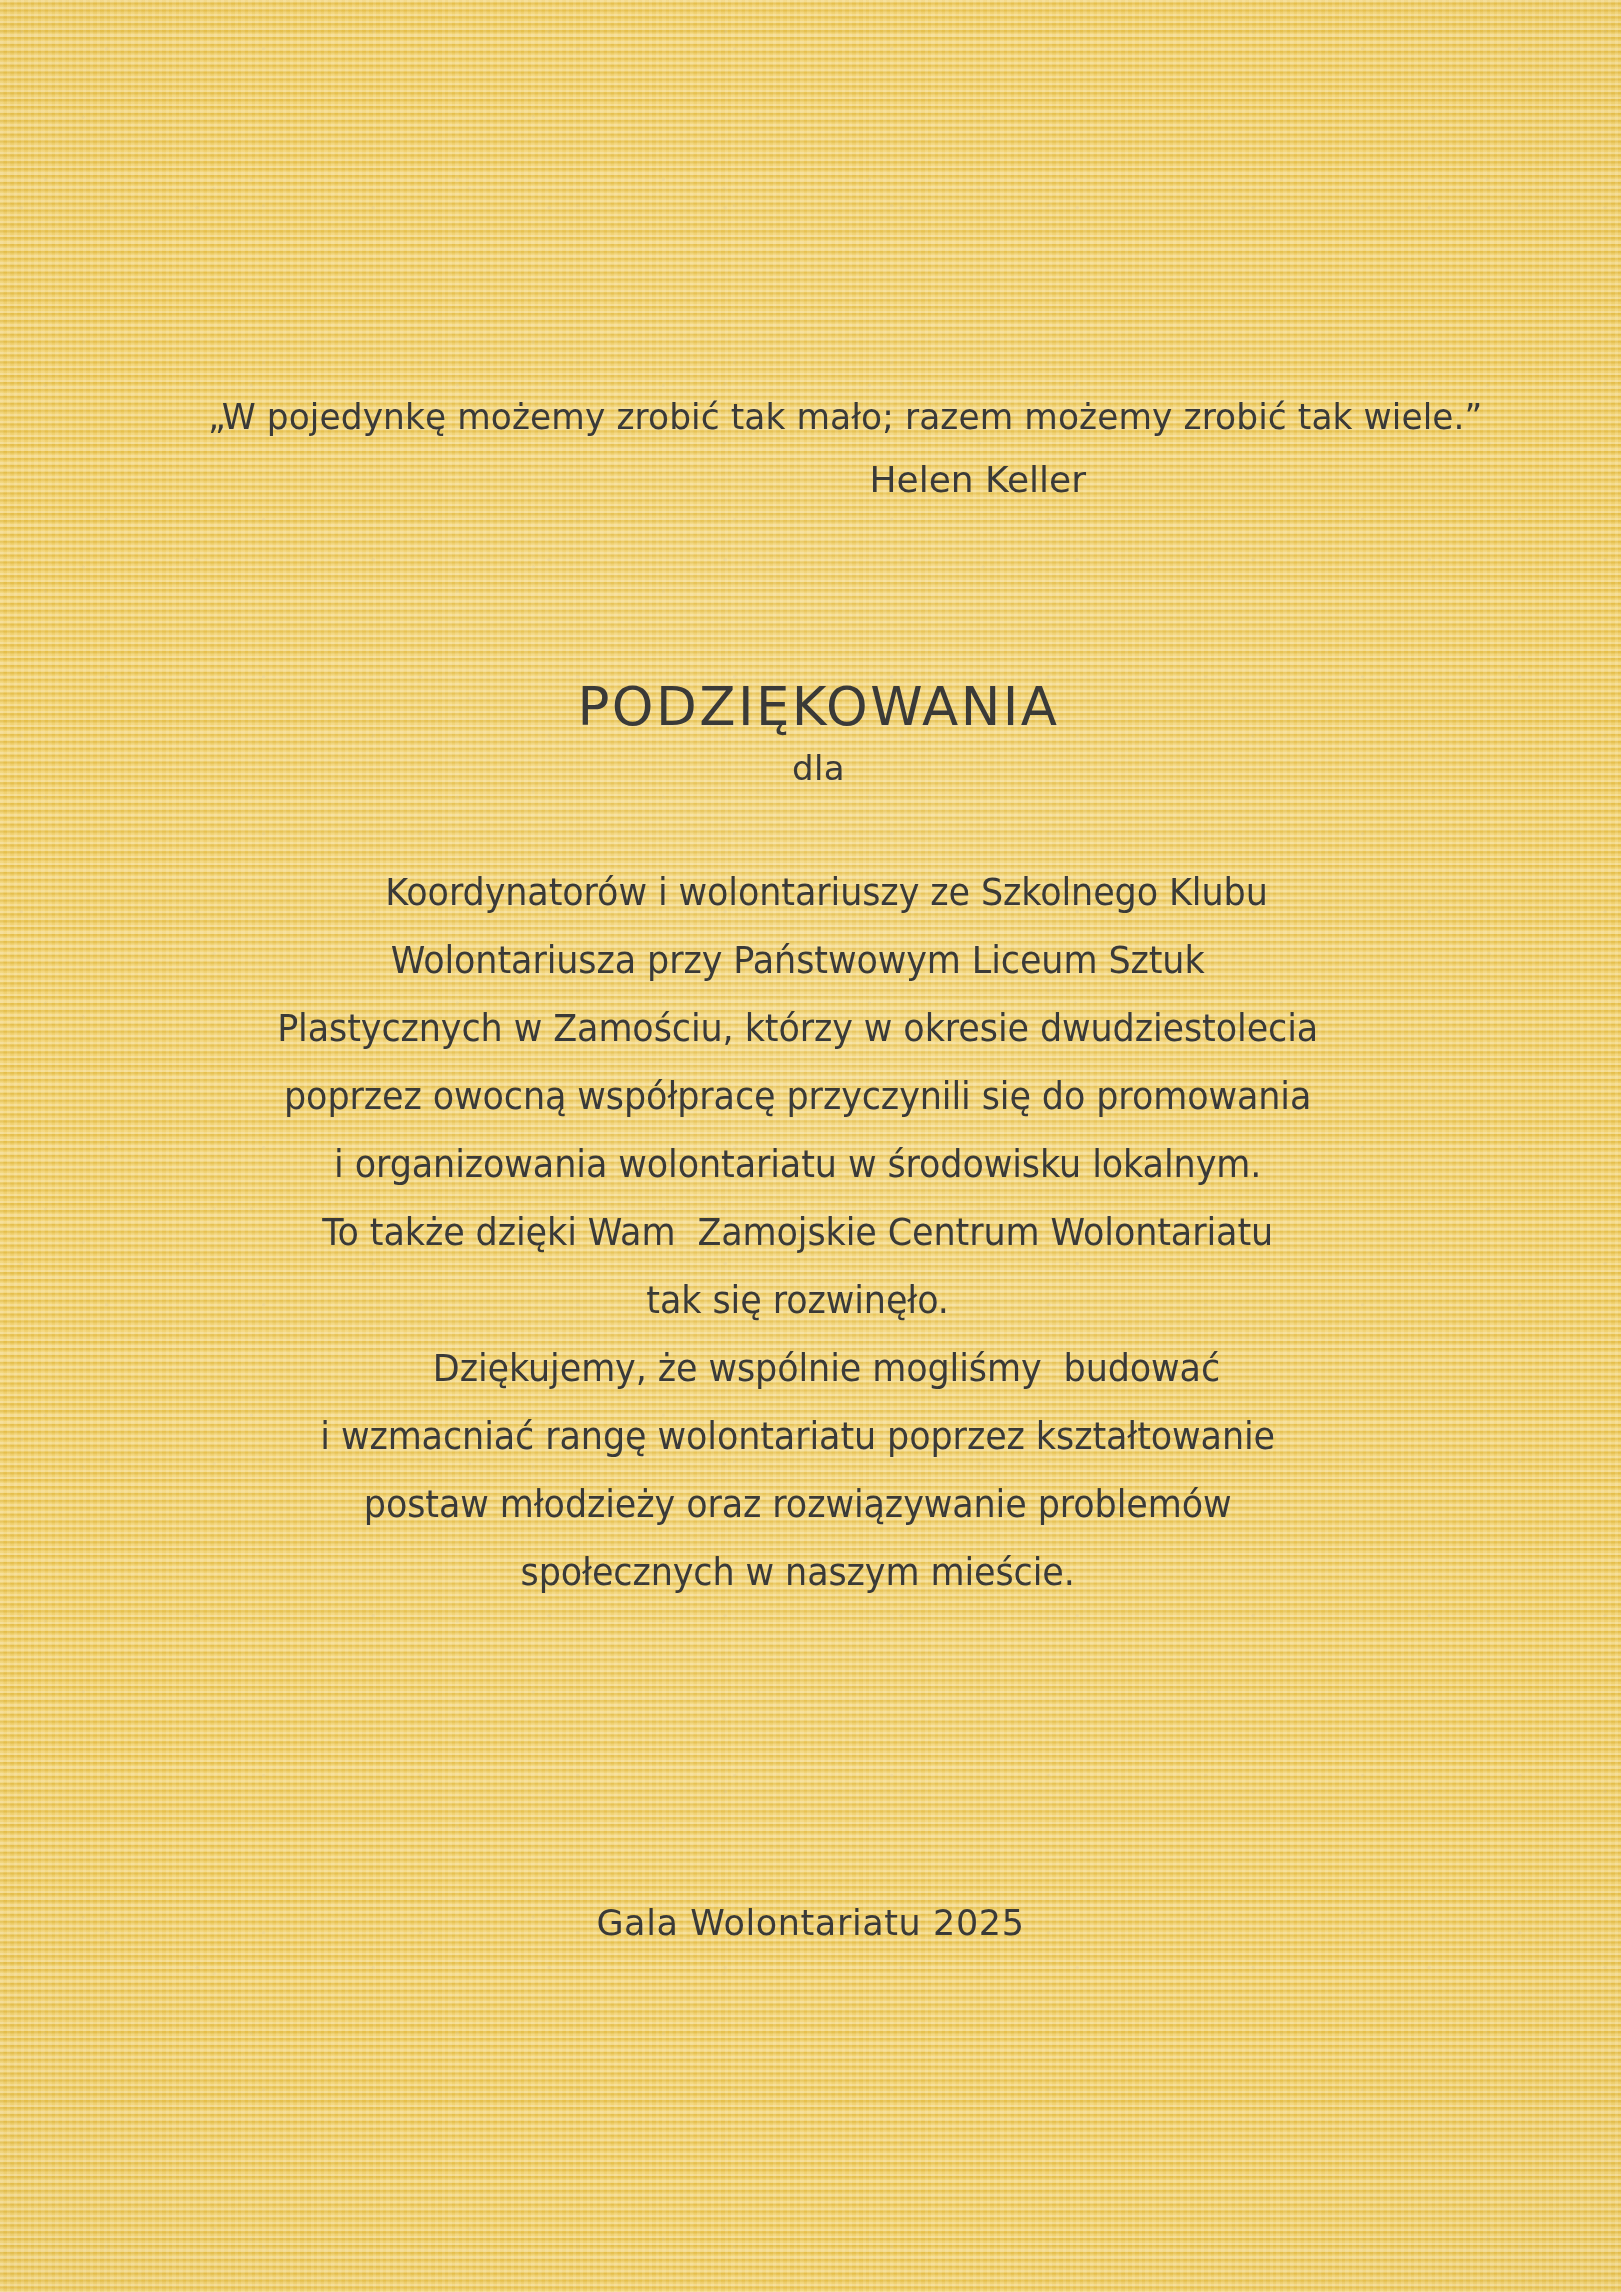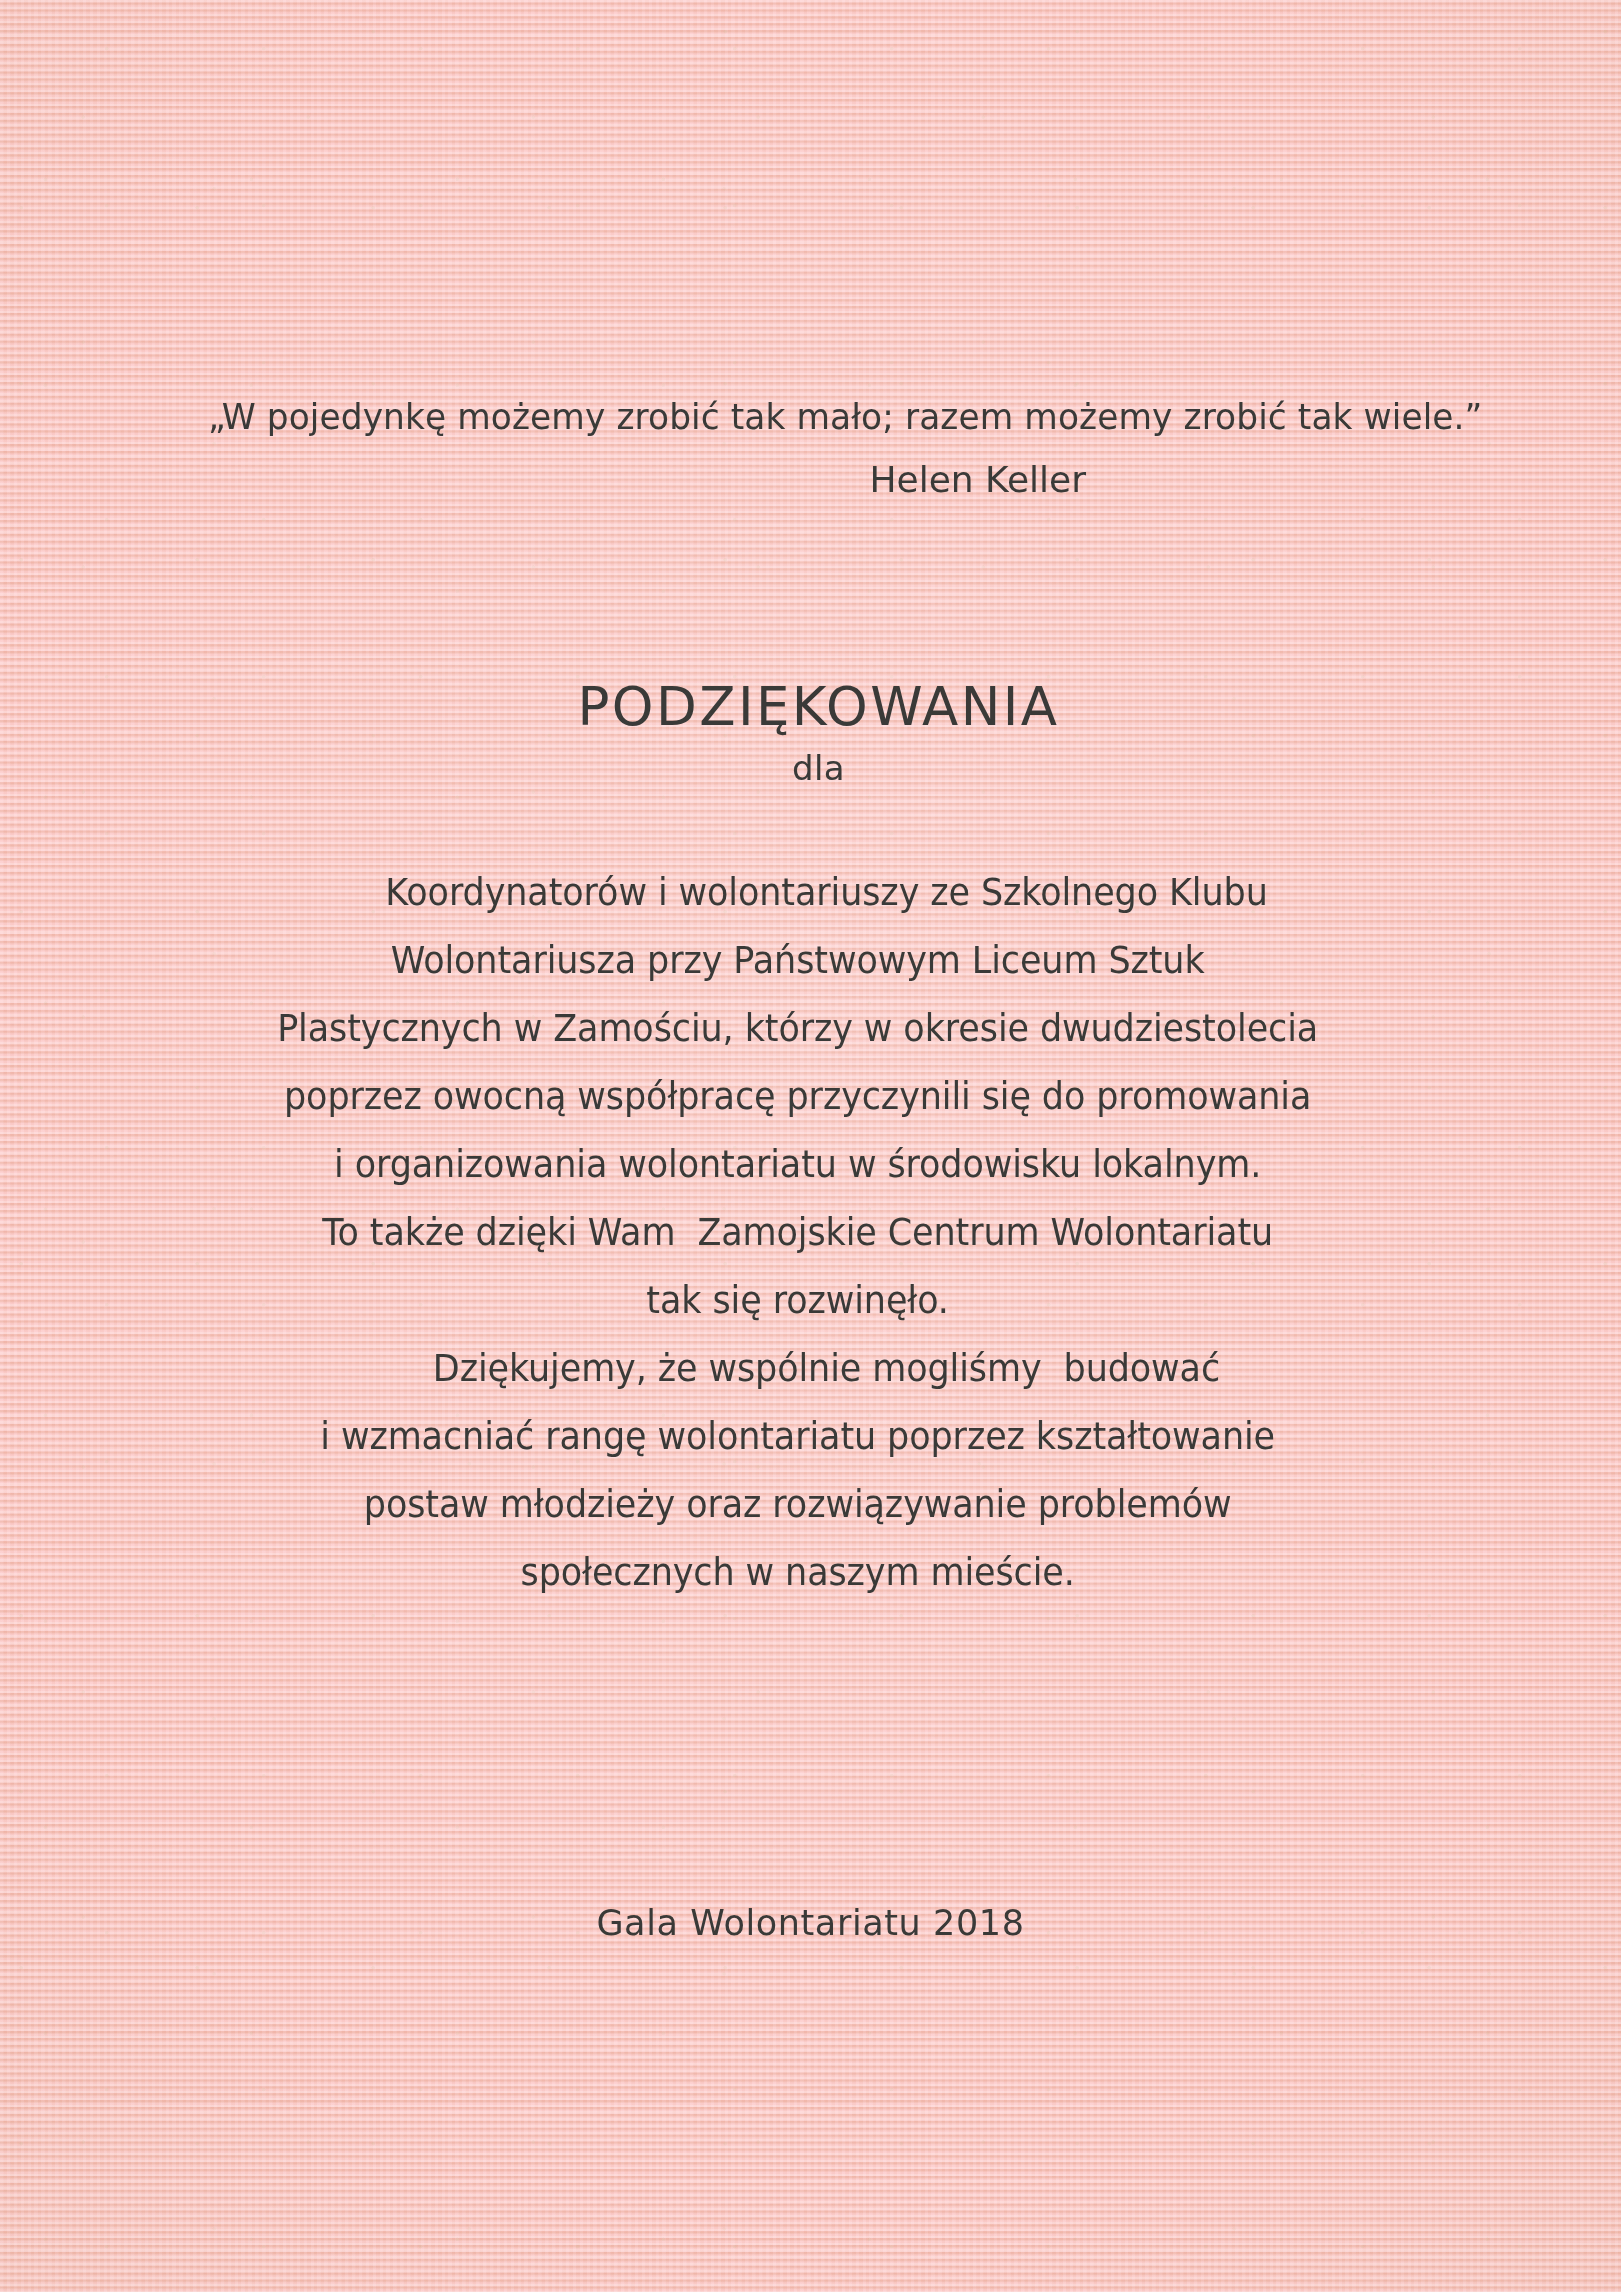--- a/index.html
+++ b/index.html
@@ -15,21 +15,21 @@
     background: #f8f0da;
     font-family: "DejaVu Sans", sans-serif;
   }
 
   
   .paper {
     position: relative;
     width: 1621px;
     height: 2293px;
     box-sizing: border-box;
-    background-color: #fca5a5;
+    background-color: #eab308;
     overflow: hidden;
     isolation: isolate;
   }
 
   
   .paper-texture {
     position: absolute;
     inset: 0;
     pointer-events: none;
     z-index: 0;
@@ -225,18 +225,18 @@
       <div class="body-line ink">i organizowania wolontariatu w środowisku lokalnym.</div>
       <div class="body-line ink">To także dzięki Wam  Zamojskie Centrum Wolontariatu</div>
       <div class="body-line ink">tak się rozwinęło.</div>
       <div class="body-line ink indent">Dziękujemy, że wspólnie mogliśmy  budować</div>
       <div class="body-line ink">i wzmacniać rangę wolontariatu poprzez kształtowanie</div>
       <div class="body-line ink">postaw młodzieży oraz rozwiązywanie problemów</div>
       <div class="body-line ink">społecznych w naszym mieście.</div>
     </div>
 
     <div class="footer">
-      <div class="footer-line ink">Gala Wolontariatu 2018</div>
+      <div class="footer-line ink">Gala Wolontariatu 2025</div>
     </div>
 
   </div>
 </div>
 
 
 </body></html>

